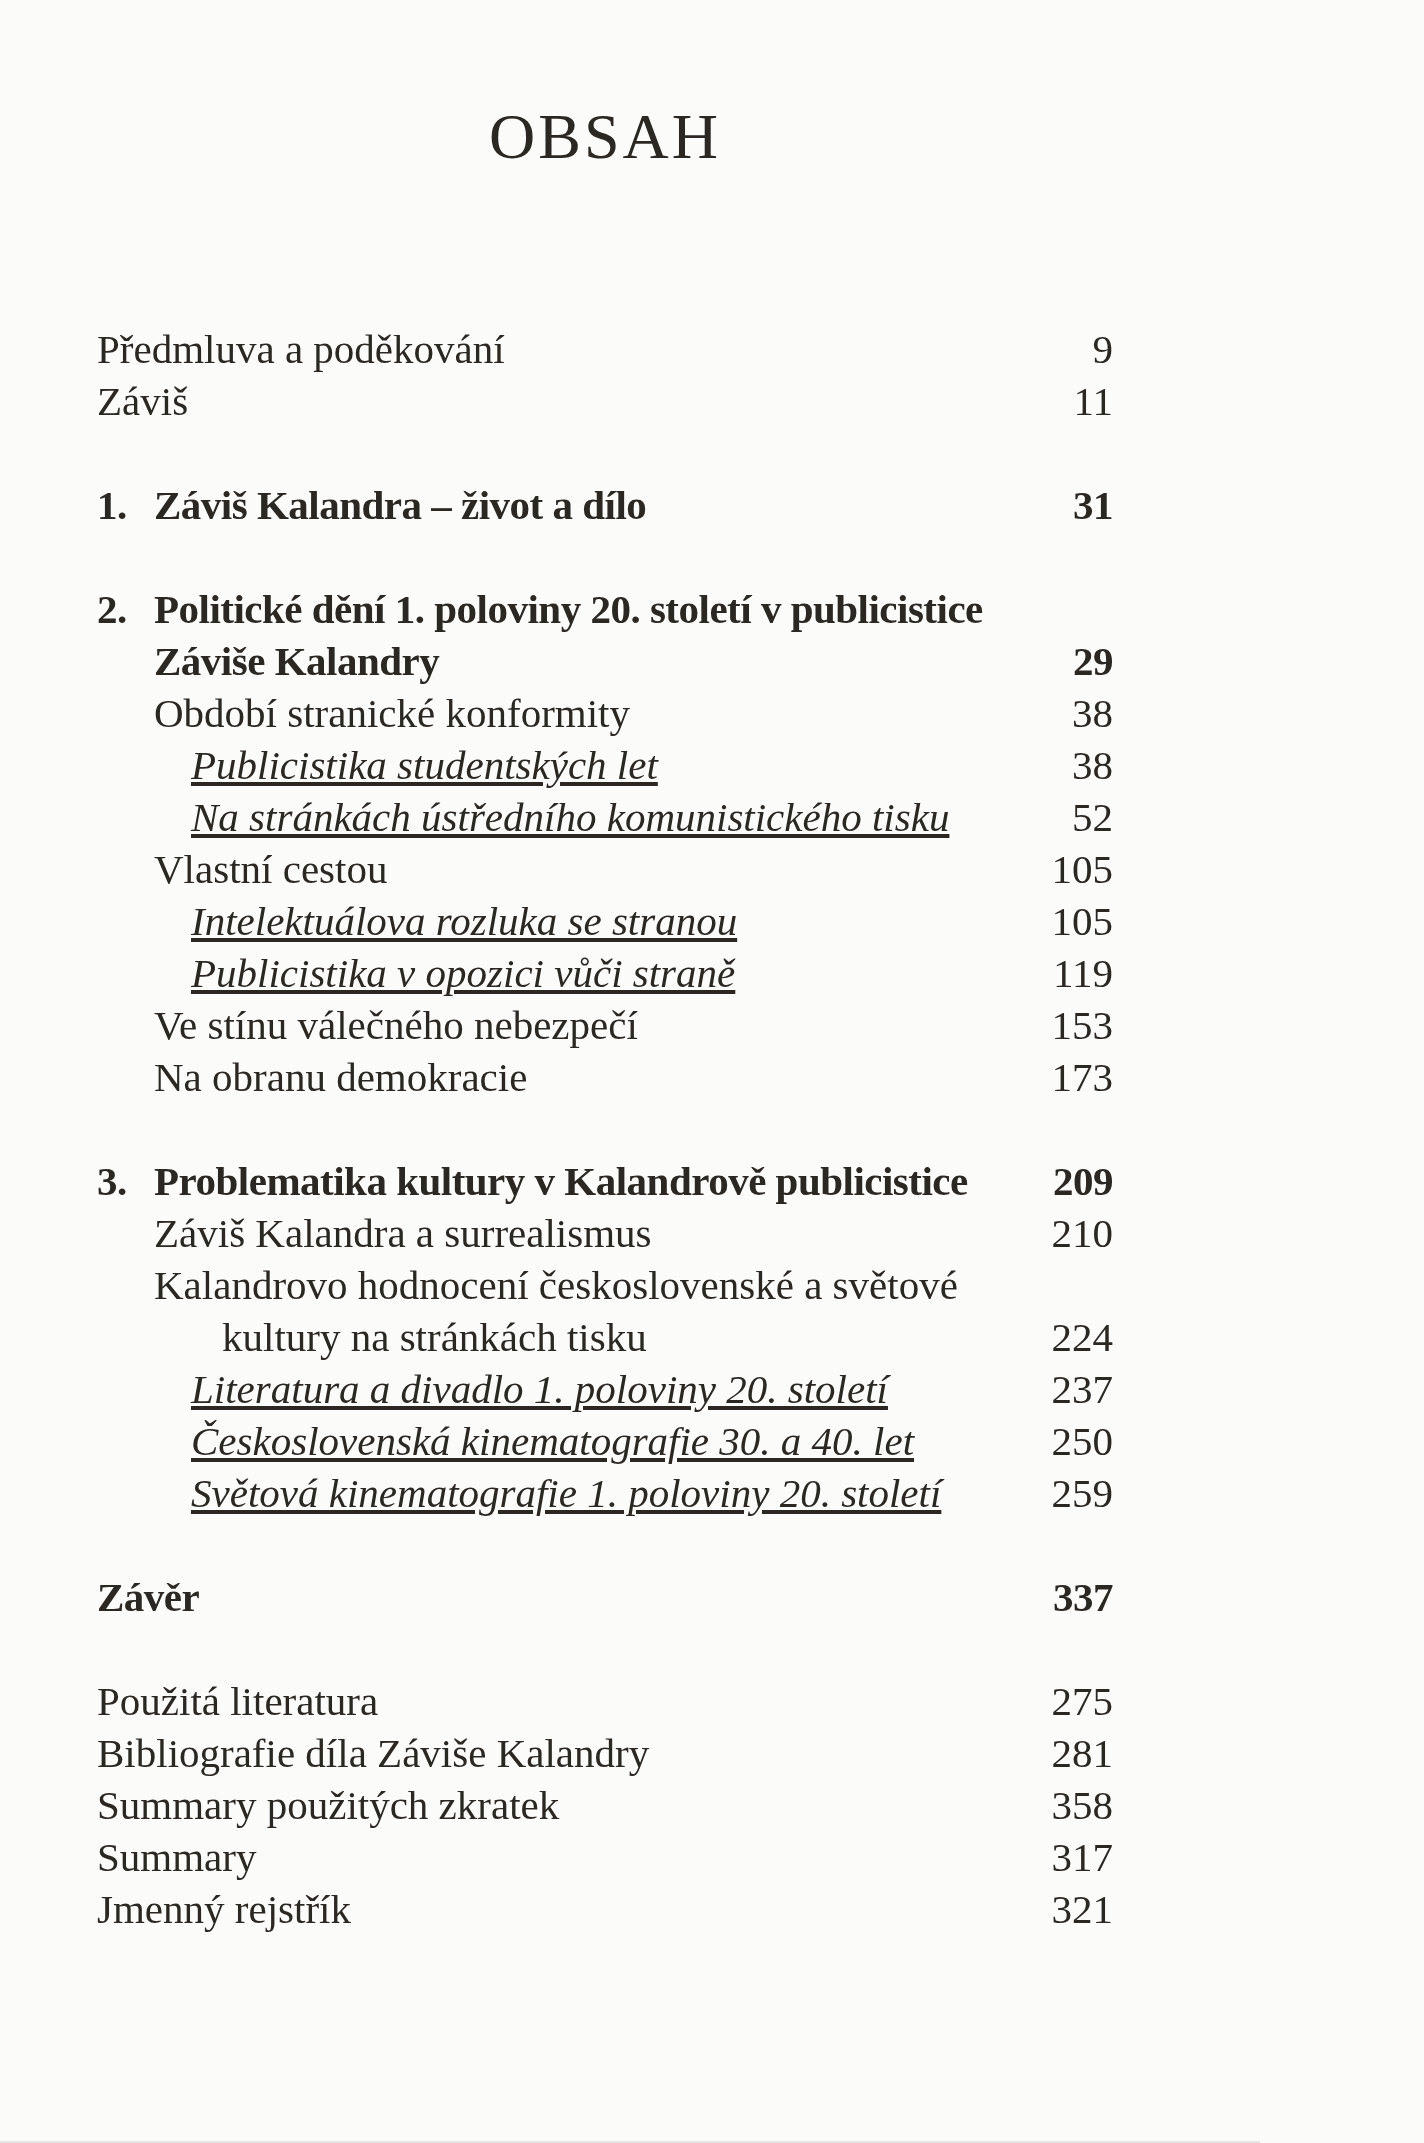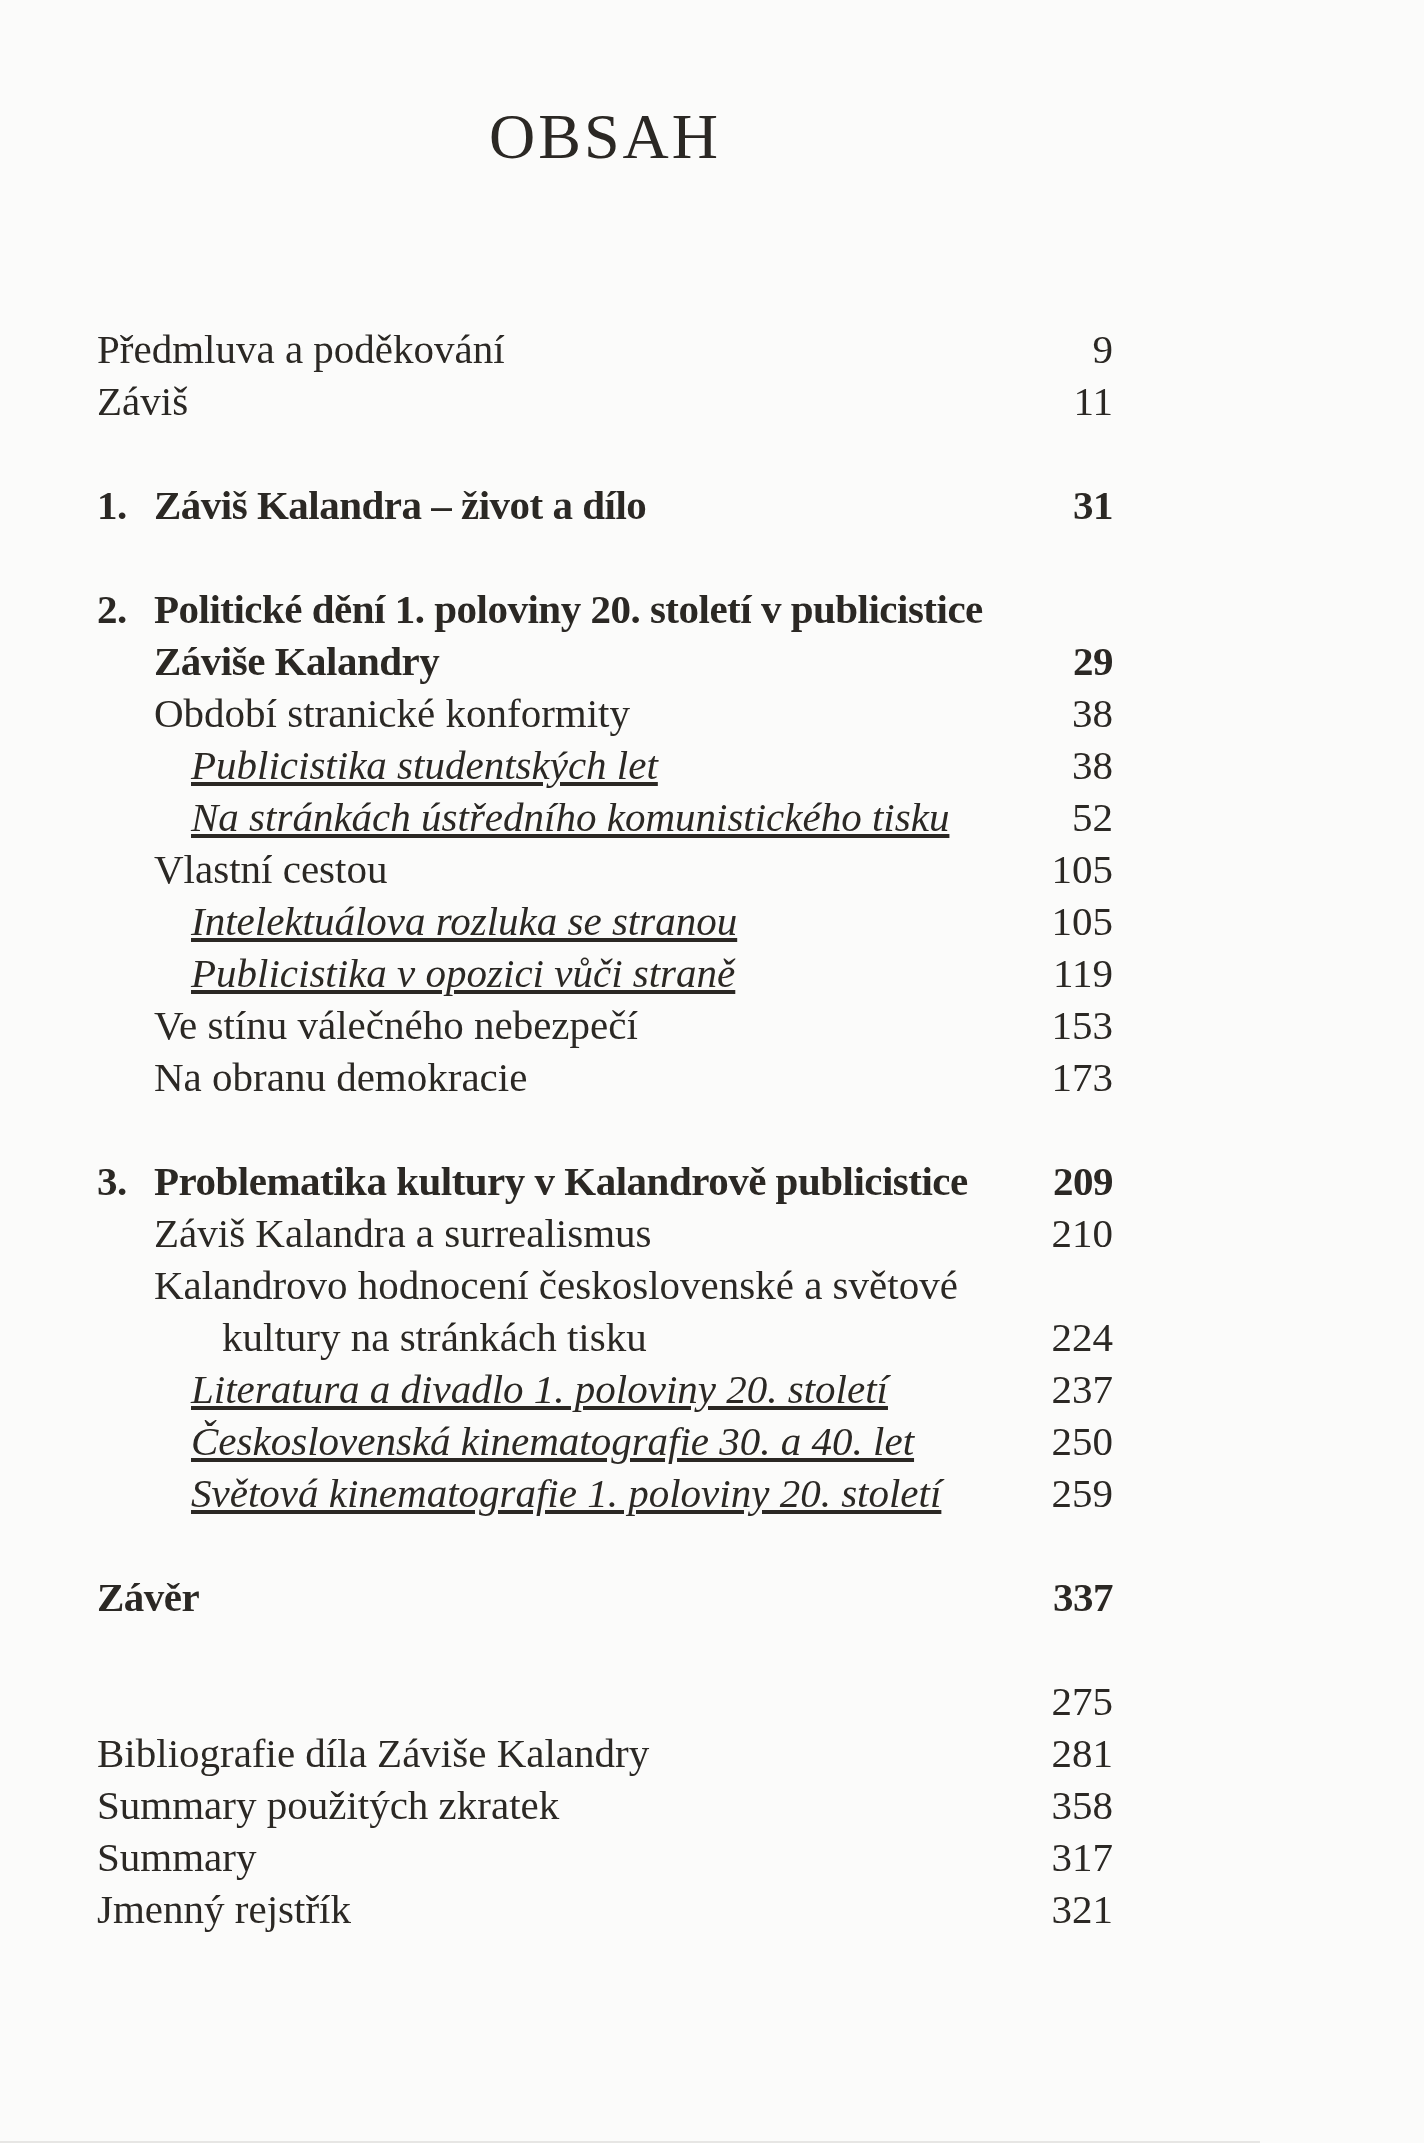--- a/index.html
+++ b/index.html
@@ -132,20 +132,21 @@
         </div>
         <div class="row italic ind2">
           <span class="label">Světová kinematografie 1. poloviny 20. století</span>
           <span class="pageno">259</span>
         </div>
         <div class="row gap bold">
           <span class="label">Závěr</span>
           <span class="pageno">337</span>
         </div>
         <div class="row gap">
+          <span class="label">Použitá literatura</span>
           <span class="pageno">275</span>
         </div>
         <div class="row">
           <span class="label">Bibliografie díla Záviše Kalandry</span>
           <span class="pageno">281</span>
         </div>
         <div class="row">
           <span class="label">Summary použitých zkratek</span>
           <span class="pageno">358</span>
         </div>

